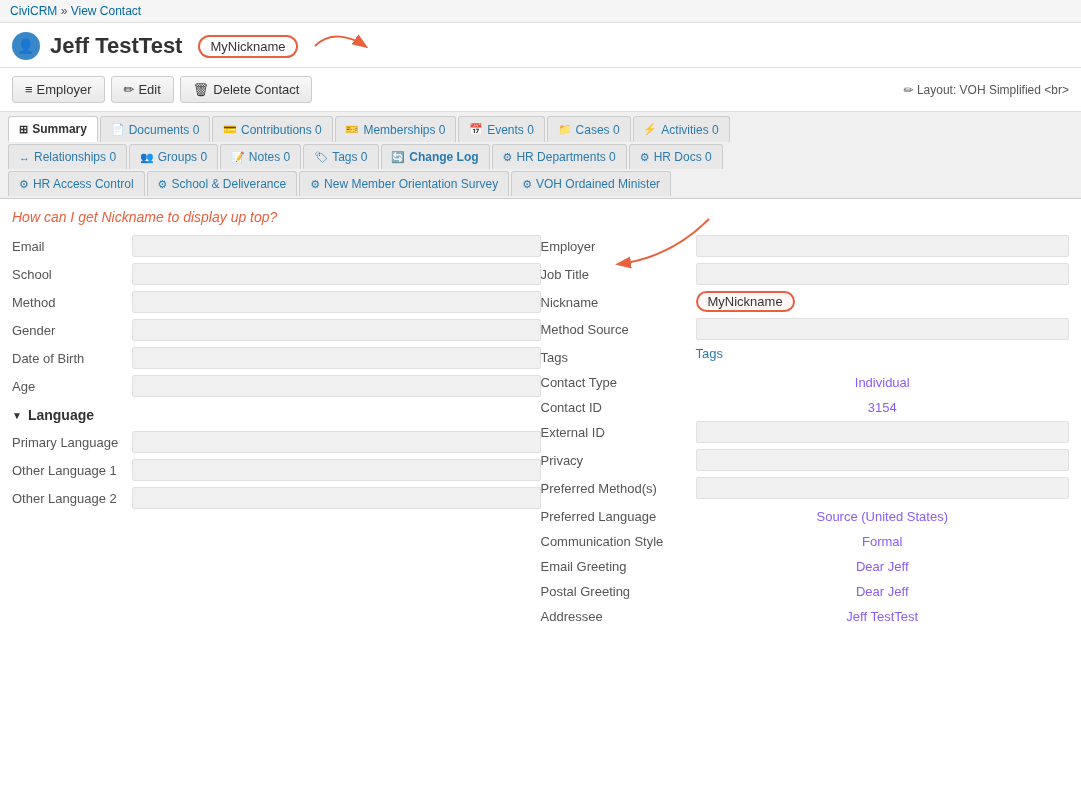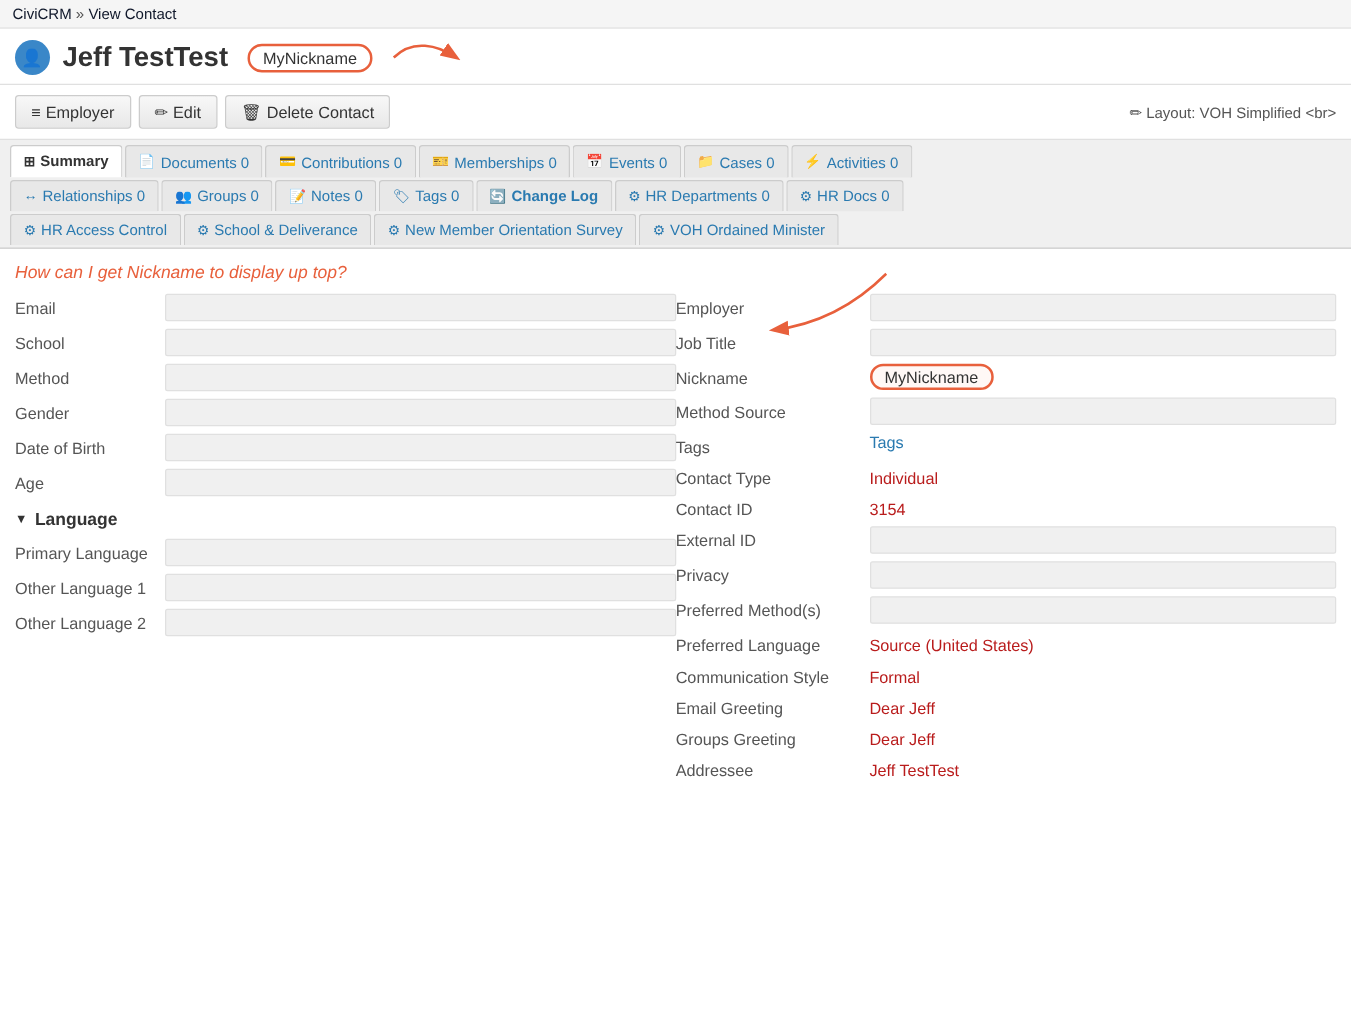--- a/index.html
+++ b/index.html
@@ -6,21 +6,21 @@
     body { font-family: Arial, sans-serif; font-size: 13px; background: #fff; color: #333; }
 
     
     .top-bar {
       background: #f5f5f5;
       border-bottom: 1px solid #ddd;
       padding: 4px 10px;
       font-size: 12px;
       color: #555;
     }
-    .top-bar a { color: #0f172a; text-decoration: none; text-align: right; }
+    .top-bar a { color: #0369a1; text-decoration: none; text-align: right; }
 
     
     .contact-header {
       background: #fff;
       padding: 8px 12px 6px;
       border-bottom: 1px solid #e0e0e0;
       display: flex;
       align-items: center;
       gap: 10px;
     }
@@ -171,22 +171,23 @@
     .right-field-label {
       width: 155px;
       min-width: 155px;
       font-size: 13px;
       color: #555;
       padding-top: 4px;
     }
     .right-field-value {
       flex: 1;
       font-size: 13px;
-      color: #b91c1c;
+      color: #8b5cf6;
       padding-top: 4px;
+      text-align: center;
     }
     .right-field-value.empty {
       background: #f0f0f0;
       border: 1px solid #e0e0e0;
       min-height: 22px;
       border-radius: 2px;
       padding: 2px 6px;
     }
     .tags-link { color: #2a7ab0; text-decoration: none; }
 
@@ -439,21 +440,21 @@
   </div>
         <div class="right-field-row">
     <div class="right-field-label">Communication Style</div>
     <div class="right-field-value">Formal</div>
   </div>
         <div class="right-field-row">
     <div class="right-field-label">Email Greeting</div>
     <div class="right-field-value">Dear Jeff</div>
   </div>
         <div class="right-field-row">
-    <div class="right-field-label">Groups Greeting</div>
+    <div class="right-field-label">Postal Greeting</div>
     <div class="right-field-value">Dear Jeff</div>
   </div>
         <div class="right-field-row">
     <div class="right-field-label">Addressee</div>
     <div class="right-field-value">Jeff TestTest</div>
   </div>
       </div>
   </div>
 
 </div>

